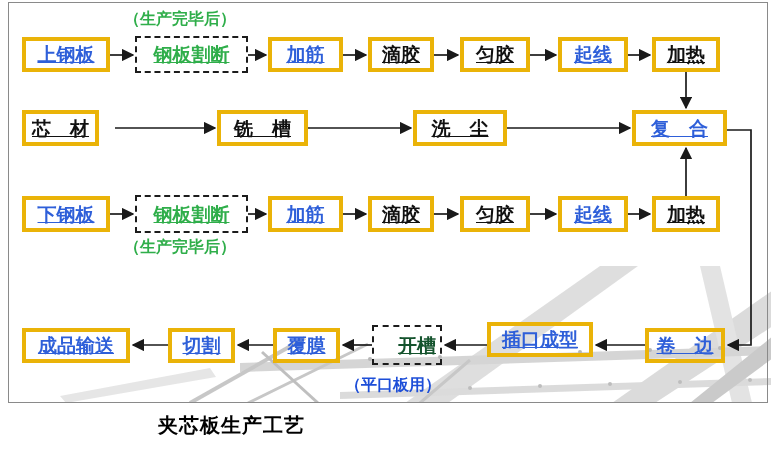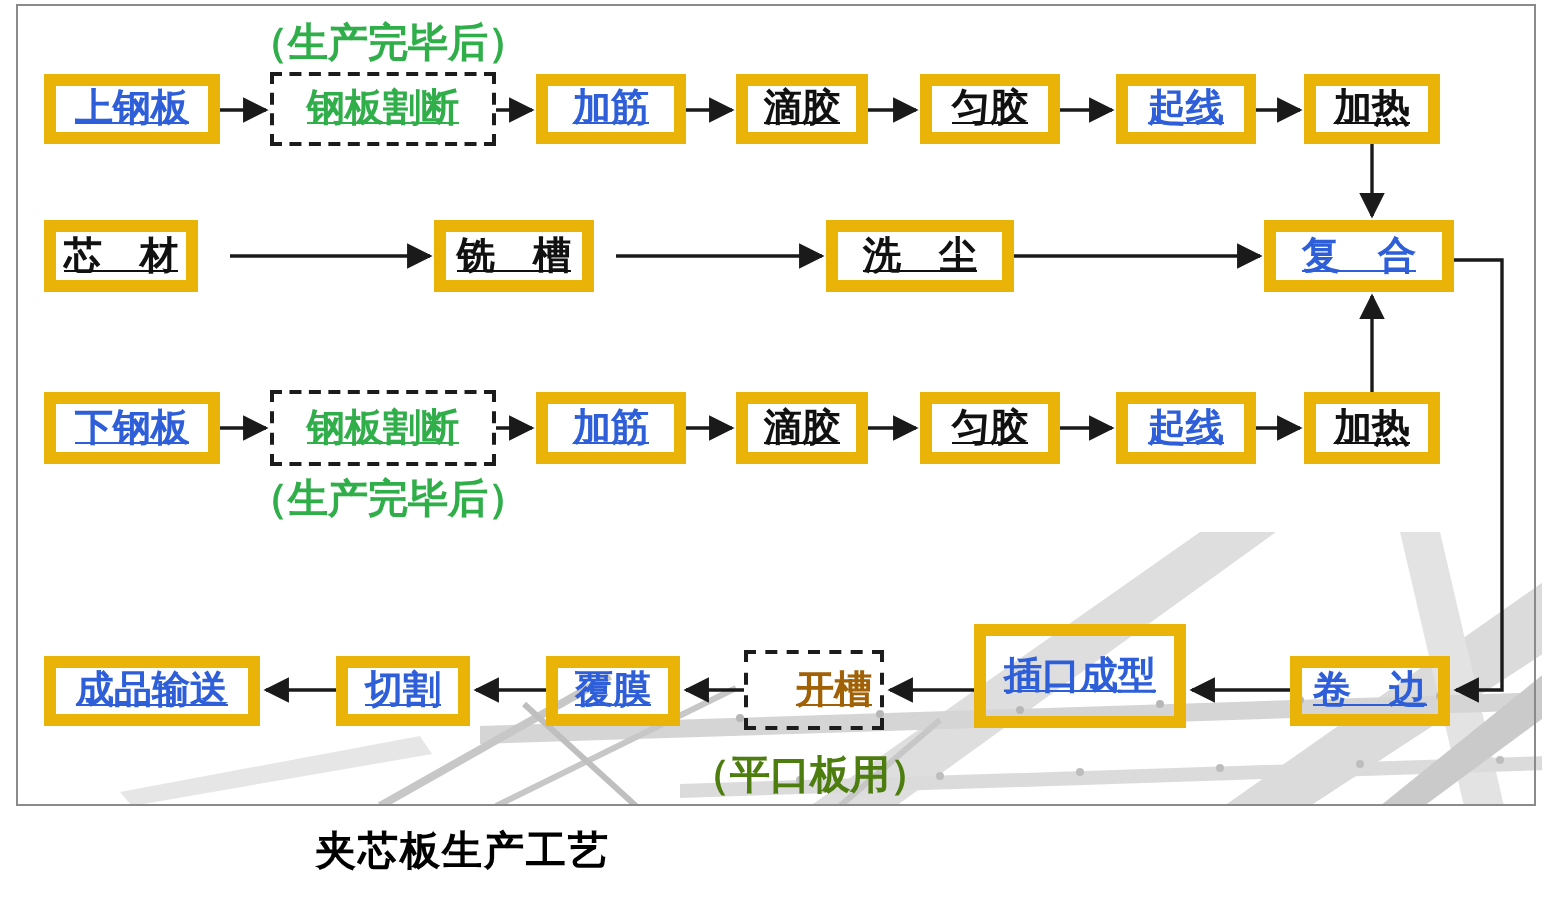--- a/index.html
+++ b/index.html
@@ -2,30 +2,30 @@
 <html><head>
 <meta charset="utf-8">
 <style>
   html,body{margin:0;padding:0;background:#fff;}
   body{width:773px;height:455px;position:relative;overflow:hidden;
        font-family:"DejaVu Sans","Liberation Sans",sans-serif;}
   .stage{position:absolute;left:0;top:0;width:773px;height:455px;}
   .frame{position:absolute;left:8px;top:2px;width:760px;height:401px;
          border:1px solid #8a8a8a;box-sizing:border-box;}
   svg.layer{position:absolute;left:0;top:0;pointer-events:none;}
-  .box{position:absolute;border:6px solid #eab308;box-sizing:border-box;
+  .box{position:absolute;border:4px solid #eab308;box-sizing:border-box;
        display:flex;align-items:center;justify-content:center;background:transparent;}
   .box.dashed{border:2px dashed #1c1c1c;}
   .lbl{font-size:19px;font-weight:bold;color:#111;white-space:nowrap;line-height:1;text-decoration:underline;}
   .lbl.link{color:#2E5FD9;text-decoration:underline;cursor:pointer;}
-  .lbl.linknound{color:#a16207;margin-left:20px;}
+  .lbl.linknound{color:#14532d;margin-left:20px;}
   .lbl.green{color:#2FAE4A;}
-  .note{position:absolute;font-size:20px;font-weight:bold;white-space:nowrap;line-height:1.1;}
+  .note{position:absolute;font-size:16px;font-weight:bold;white-space:nowrap;line-height:1.1;}
   .note.green{color:#2FAE4A;}
-  .note.blue{color:#4d7c0f;}
+  .note.blue{color:#1d4ed8;}
   .title{position:absolute;left:158px;top:412px;font-size:20px;font-weight:bold;
          color:#000;letter-spacing:1px;white-space:nowrap;}
 </style>
 </head>
 <body>
 
 <div class="stage">
 
   <svg class="layer" width="773" height="455">
     <defs>
@@ -81,21 +81,21 @@
   <div class="box" style="left:558px;top:37px;width:70px;height:35px">
     <span class="lbl link">起线</span>
   </div>
   <div class="box" style="left:652px;top:37px;width:68px;height:35px">
     <span class="lbl">加热</span>
   </div>
 
   <div class="box" style="left:22px;top:110px;width:77px;height:36px">
     <span class="lbl">芯　材</span>
   </div>
-  <div class="box" style="left:217px;top:110px;width:80px;height:36px">
+  <div class="box" style="left:217px;top:110px;width:91px;height:36px">
     <span class="lbl">铣　槽</span>
   </div>
   <div class="box" style="left:413px;top:110px;width:94px;height:36px">
     <span class="lbl">洗　尘</span>
   </div>
   <div class="box" style="left:632px;top:110px;width:95px;height:36px">
     <span class="lbl link">复　合</span>
   </div>
 
   <div class="box" style="left:22px;top:196px;width:88px;height:36px">
@@ -125,21 +125,21 @@
   </div>
   <div class="box" style="left:168px;top:328px;width:67px;height:35px">
     <span class="lbl link">切割</span>
   </div>
   <div class="box" style="left:273px;top:328px;width:67px;height:35px">
     <span class="lbl link">覆膜</span>
   </div>
   <div class="box dashed" style="left:372px;top:325px;width:70px;height:40px">
     <span class="lbl linknound">开槽</span>
   </div>
-  <div class="box" style="left:487px;top:312px;width:106px;height:52px">
+  <div class="box" style="left:487px;top:322px;width:106px;height:35px">
     <span class="lbl link">插口成型</span>
   </div>
   <div class="box" style="left:645px;top:328px;width:80px;height:35px">
     <span class="lbl link">卷　边</span>
   </div>
 
   <div class="note green" style="left:124px;top:10px">（生产完毕后）</div>
   <div class="note green" style="left:124px;top:238px">（生产完毕后）</div>
   <div class="note blue" style="left:345px;top:376px">（平口板用）</div>
 

